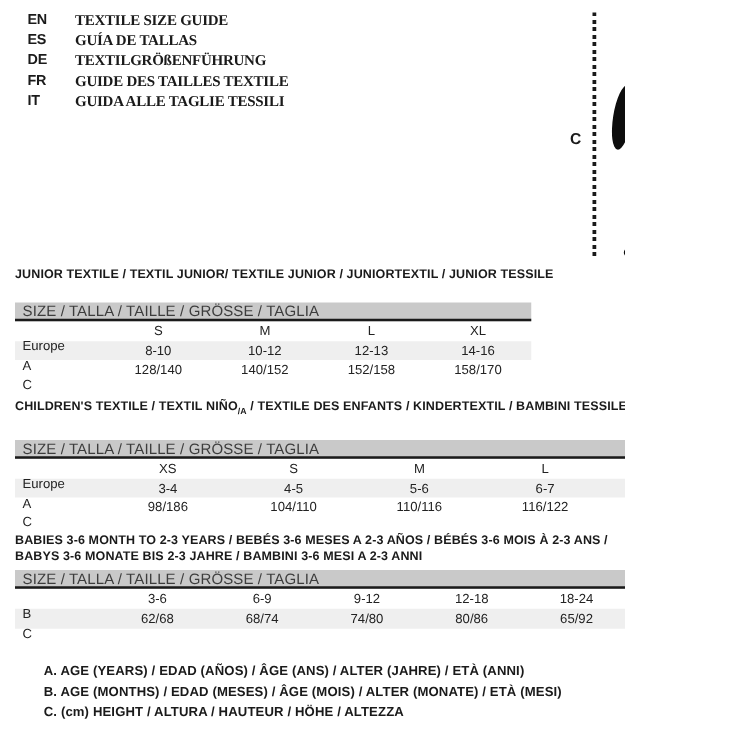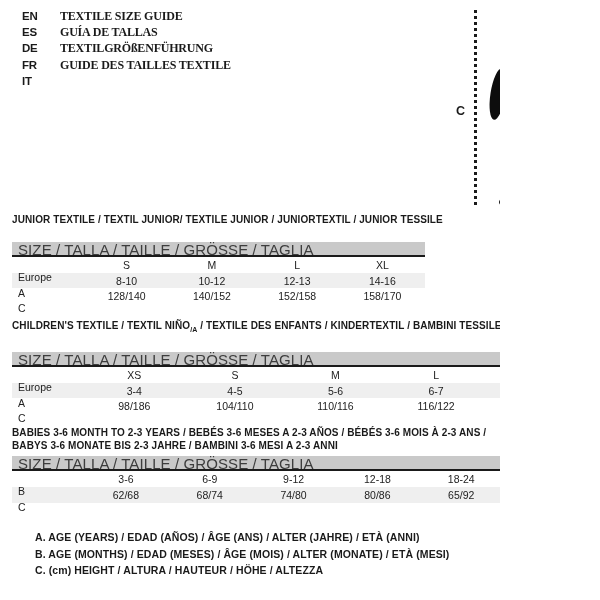--- a/index.html
+++ b/index.html
@@ -33,21 +33,21 @@
   .sec-1 { top: 214px; width: 413px; }
   .sec-2 { top: 320px; width: 575px; }
   .sec-3 { top: 426px; width: 575px; }
   .sec-title { font-weight: 700; font-size: 10px; line-height: 12px; letter-spacing: 0.1px; margin-bottom: 16px; white-space: nowrap; }
   .sec-3 .sec-title { line-height: 13px; margin-bottom: 4px; }
   .sub-txt { font-size: 7px; vertical-align: sub; }
 
   .size-bar {
     background: #c9c9c9; color: #3d3d3d;
     height: 15px; line-height: 15px;
-    font-size: 15px; letter-spacing: 0.1px;
+    font-size: 12px; letter-spacing: 0.1px;
     padding-left: 6px;
     border-bottom: 2px solid #1a1a1a;
   }
   .trow { display: flex; align-items: center; font-size: 10.5px; color: #222222; }
   .trow.h16 { height: 16px; }
   .trow.h15 { height: 15px; }
   .trow .c0 { width: 72px; text-align: left; padding-left: 6px; margin-top: 24px; }
   .trow .c  { flex: 1; text-align: center; }
   .stripe { background: #efefef; }
 
@@ -72,20 +72,21 @@
     <div class="lang-row">
       <span class="lang-code">DE</span>
       <span class="lang-text">TEXTILGRÖßENFÜHRUNG</span>
     </div>
     <div class="lang-row">
       <span class="lang-code">FR</span>
       <span class="lang-text">GUIDE DES TAILLES TEXTILE</span>
     </div>
     <div class="lang-row">
       <span class="lang-code">IT</span>
+      <span class="lang-text">GUIDA ALLE TAGLIE TESSILI</span>
     </div>
   </div>
 
   <div class="figure">
     <span class="height-label">C</span>
     <div class="dotted-line"></div>
     <svg class="baby-svg" width="96" height="200" viewBox="0 0 96 200" xmlns="http://www.w3.org/2000/svg">
       <g fill="#0d0d0d">
         <ellipse cx="29" cy="31" rx="5.5" ry="7.5"></ellipse>
         <ellipse cx="67" cy="31" rx="5.5" ry="7.5"></ellipse>

